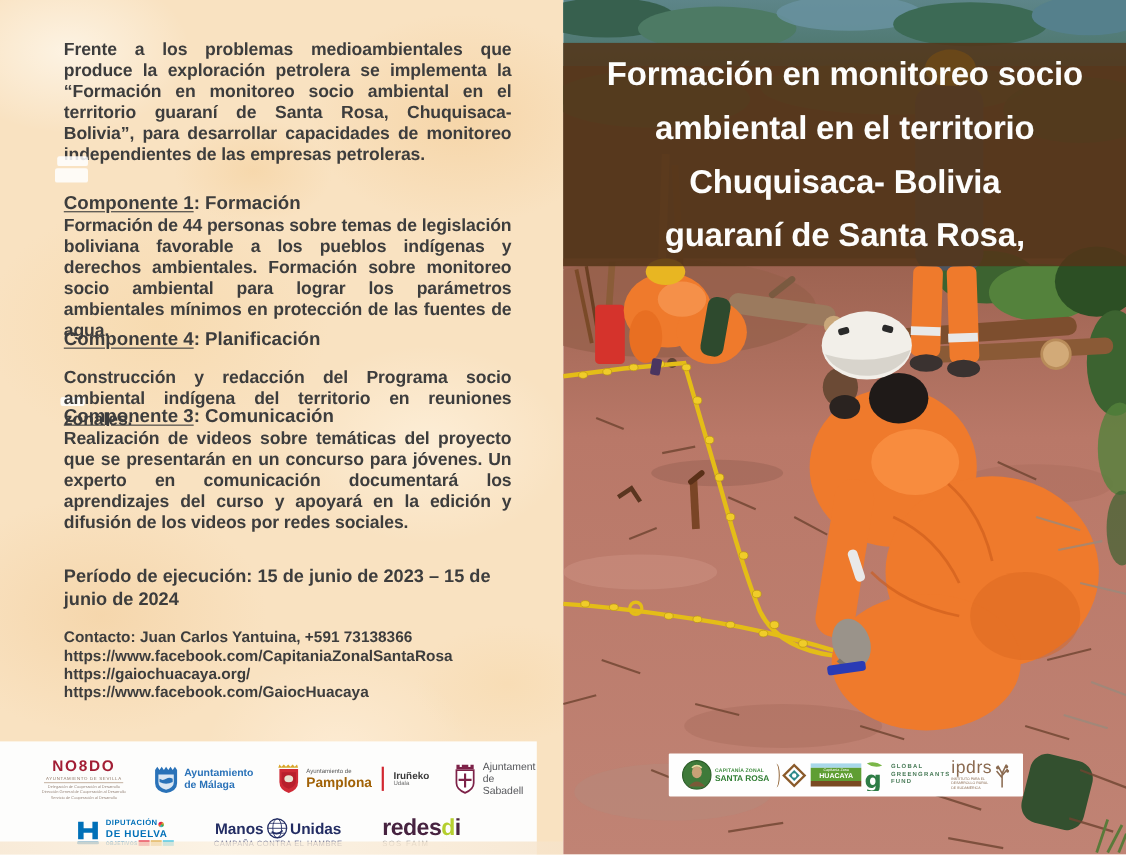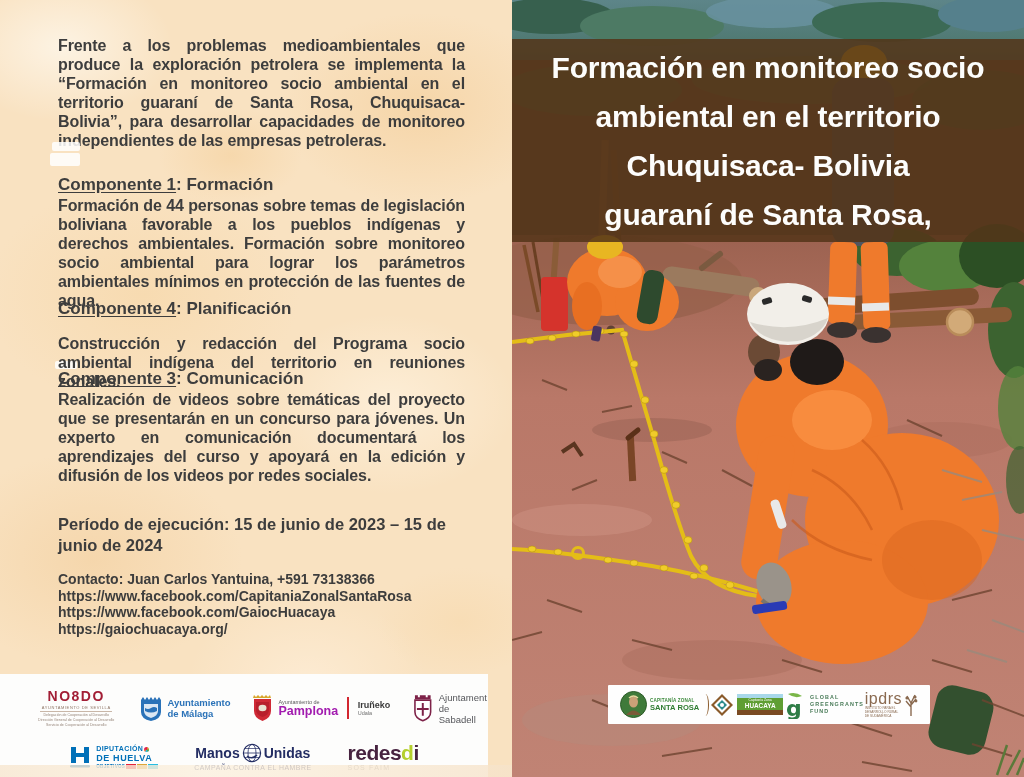--- a/index.html
+++ b/index.html
@@ -43,21 +43,21 @@
 
   .nosdo { width:86px; text-align:center; }
   .nosdo-word { font-size:14px; font-weight:800; letter-spacing:1.5px; color:#a21e35; }
   .nosdo-sub  { font-size:4px; letter-spacing:.6px; color:#8d7565; margin-top:1px; }
   .nosdo-line { font-size:3.6px; color:#96857a; line-height:5px; }
   .nosdo-rule { height:.5px; background:#c9b7a8; margin:1.5px 6px; }
 
   .malaga-txt { font-size:9.5px; font-weight:700; color:#2a72b8; line-height:11px; }
 
   .pamplona-top  { font-size:5.5px; color:#5a5a5a; }
-  .pamplona-name { font-size:12.5px; font-weight:700; color:#a21caf; line-height:13px; }
+  .pamplona-name { font-size:12.5px; font-weight:700; color:#a16207; line-height:13px; }
   .pamplona-bar  { width:1.5px; height:22px; background:#d22730; margin:0 4px; }
   .irun-top { font-size:9px; font-weight:700; color:#3a3a3a; line-height:10px; }
   .irun-bot { font-size:5.5px; color:#6f6f6f; }
 
   .sabadell-txt { font-size:9.5px; color:#55565a; line-height:11px; }
 
   .huelva-l1 { font-size:7px; font-weight:700; letter-spacing:.4px; color:#0070b8; line-height:8px; display:flex; align-items:center; gap:1px;}
   .huelva-l2 { font-size:9px; font-weight:800; letter-spacing:.6px; color:#0070b8; line-height:10px; }
   .ods-dot { width:5px; height:5px; border-radius:50%;
              background:conic-gradient(#e5243b,#dda63a,#4c9f38,#26bde2,#fd6925,#dd1367,#e5243b); display:inline-block; }
@@ -124,22 +124,22 @@
     <div class="ltext comp-head" style="top:369px;">
       <span class="u">Componente 3</span><span>: Comunicación</span>
     </div>
     <div class="ltext para" style="top:390px;">Realización de videos sobre temáticas del proyecto que se presentarán en un concurso para jóvenes. Un experto en comunicación documentará los aprendizajes del curso y apoyará en la edición y difusión de los videos por redes sociales.</div>
 
     <div class="ltext period" style="top:514px;">Período de ejecución: 15 de junio de 2023 – 15 de junio de 2024</div>
 
     <div class="ltext contact" style="top:571px;">
       <div>Contacto: Juan Carlos Yantuina, +591 73138366</div>
       <div>https://www.facebook.com/CapitaniaZonalSantaRosa</div>
+      <div>https://gaiochuacaya.org/</div>
       <div>https://www.facebook.com/GaiocHuacaya</div>
-      <div>https://gaiochuacaya.org/</div>
     </div>
 
     <div class="ltext allies-label" style="top:641px;margin-top:36px;">Aliados:</div>
 
     <div class="partners-area">
       <div class="prow prow1">
 
         <div class="nosdo">
           <div class="nosdo-word">NO8DO</div>
           <div class="nosdo-sub">AYUNTAMIENTO DE SEVILLA</div>

